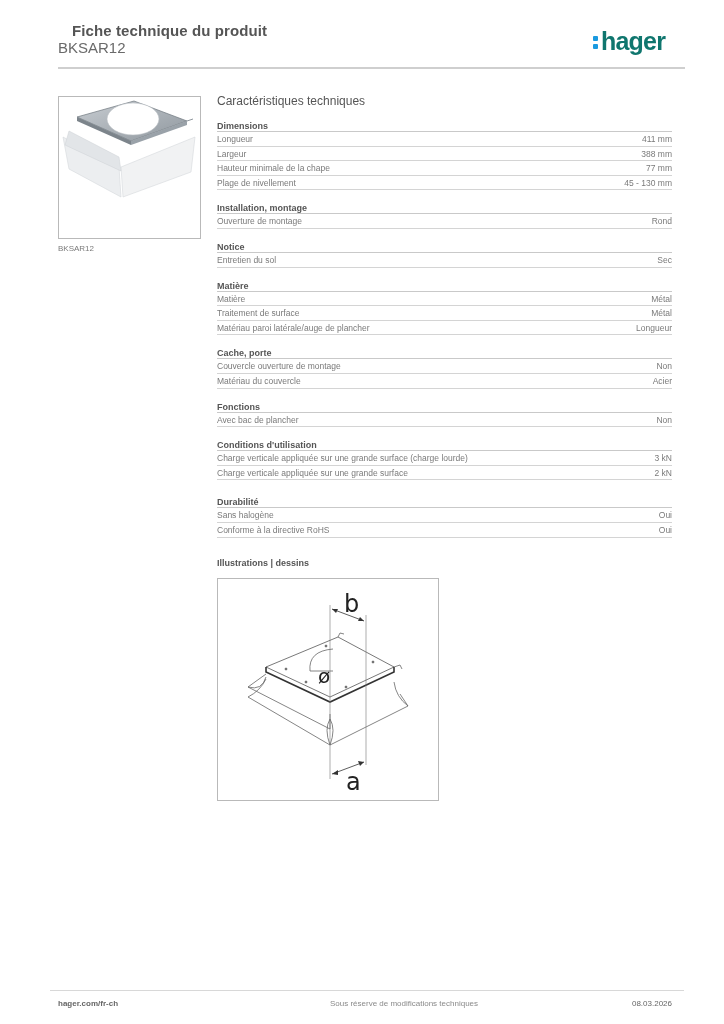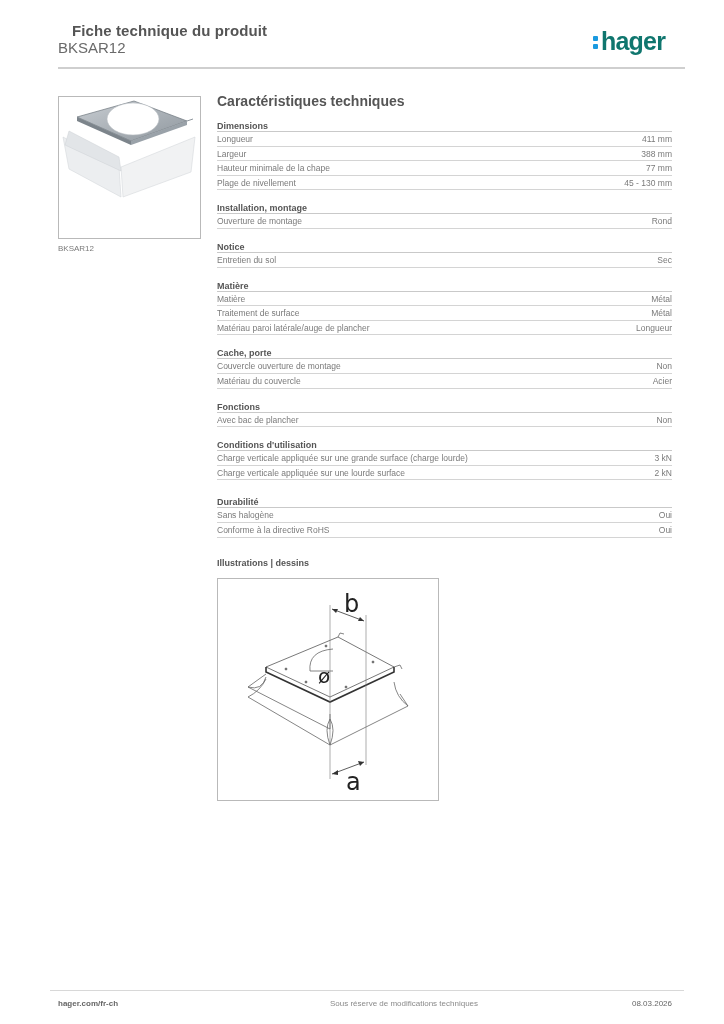--- a/index.html
+++ b/index.html
@@ -12,21 +12,21 @@
   .logo .dots { display: inline-block; width: 6px; position: relative; height: 20px; vertical-align: -1px; margin-right: 2px; }
   .logo .dots i { position: absolute; left: 0; width: 5px; height: 5px; background: #1a9ae0; border-radius: 1px; }
   .logo .dots i.d1 { top: 5px; }
   .logo .dots i.d2 { top: 13px; }
   .header-rule { position: absolute; left: 58px; top: 67px; width: 627px; height: 1.5px; background: #cfcfcf; }
 
   .product-box { position: absolute; left: 58px; top: 96px; width: 143px; height: 143px; border: 1px solid #b9b9b9; background: #fff; overflow: hidden; }
   .product-caption { position: absolute; left: 58px; top: 244px; font-size: 8px; color: #7a7a7a; }
 
   .specs { position: absolute; left: 217px; top: 95px; width: 455px; }
-  .specs-heading { font-size: 14px; font-weight: bold; color: #555; height: 13px; line-height: 13px; }
+  .specs-heading { font-size: 12px; font-weight: normal; color: #555; height: 13px; line-height: 13px; }
   .group { margin-top: 12px; }
   .group:first-of-type { margin-top: 14px; }
   .group-title { font-size: 9px; font-weight: bold; color: #555; height: 12px; line-height: 12px; border-bottom: 1.5px solid #c9c9c9; }
   .row { display: flex; justify-content: space-between; font-size: 8.5px; color: #7a7a7a; height: 14.6px; line-height: 14px; border-bottom: 1.5px solid #d4d4d4; }
   .row .val { text-align: right; }
 
   .illus-heading { position: absolute; left: 217px; top: 558px; font-size: 9px; font-weight: bold; color: #555; text-align: center; }
   .illus-box { position: absolute; left: 217px; top: 578px; width: 222px; height: 223px; border: 1px solid #b9b9b9; background: #fff; }
 
   .footer-rule { position: absolute; left: 50px; top: 990px; width: 634px; height: 1px; background: #d8d8d8; }
@@ -140,21 +140,21 @@
       </div>
   </div>
 
   <div class="group">
     <div class="group-title">Conditions d'utilisation</div>
     <div class="row">
         <span>Charge verticale appliquée sur une grande surface (charge lourde)</span>
         <span class="val">3 kN</span>
       </div>
     <div class="row">
-        <span>Charge verticale appliquée sur une lourde surface</span>
+        <span>Charge verticale appliquée sur une grande surface</span>
         <span class="val">2 kN</span>
       </div>
   </div>
 
   <div class="group" style="margin-top:16px;">
     <div class="group-title">Durabilité</div>
     <div class="row">
         <span>Sans halogène</span>
         <span class="val">Oui</span>
       </div>

